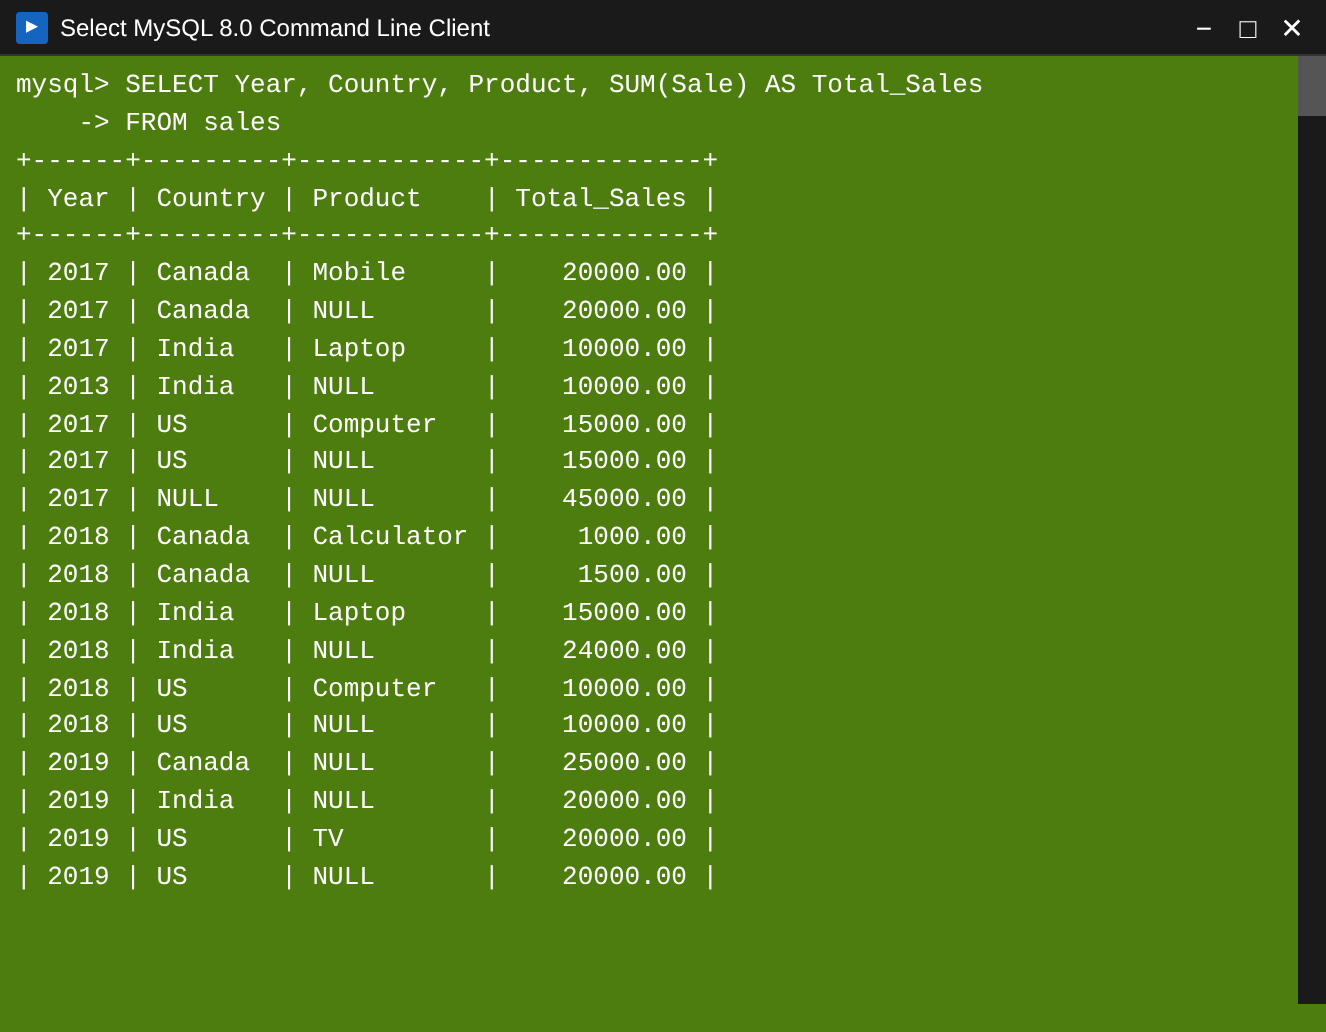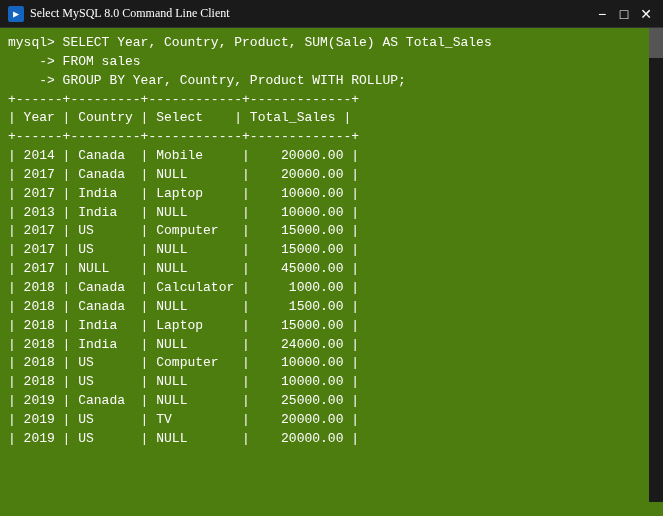--- a/index.html
+++ b/index.html
@@ -31,21 +31,21 @@
       align-items: center;
       justify-content: center;
       font-size: 10px;
       color: #fff;
       font-weight: bold;
     }
     .title-bar-text {
       flex: 1;
       color: #fff;
       font-size: 12px;
-      font-family: Liberation Serif, serif;
+      font-family: Liberation Sans, sans-serif;
     }
     .title-bar-controls {
       display: flex;
       gap: 4px;
     }
     .title-bar-btn {
       width: 18px;
       height: 18px;
       background: transparent;
       border: none;
@@ -113,40 +113,40 @@
     <button class="title-bar-btn">−</button>
     <button class="title-bar-btn">□</button>
     <button class="title-bar-btn close">✕</button>
   </div>
 </div>
 
 <div class="terminal">
   <div id="query-lines">
       <div class="sql-line">mysql&gt; SELECT Year, Country, Product, SUM(Sale) AS Total_Sales</div>
       <div class="sql-line">    -&gt; FROM sales</div>
-      <div class="sql-line">    -&gt; GROUP BY Year, Country, Product WITH ROLLUP;</div>
     </div>
   <div class="table-separator">+------+---------+------------+-------------+</div>
-  <div class="table-row">| Year | Country | Select    | Total_Sales |</div>
+  <div class="table-row">| Year | Country | Product    | Total_Sales |</div>
   <div class="table-separator">+------+---------+------------+-------------+</div>
   <div id="table-rows">
-      <div class="table-row">| 2014 | Canada  | Mobile     |    20000.00 |</div>
+      <div class="table-row">| 2017 | Canada  | Mobile     |    20000.00 |</div>
       <div class="table-row">| 2017 | Canada  | NULL       |    20000.00 |</div>
       <div class="table-row">| 2017 | India   | Laptop     |    10000.00 |</div>
       <div class="table-row">| 2013 | India   | NULL       |    10000.00 |</div>
       <div class="table-row">| 2017 | US      | Computer   |    15000.00 |</div>
       <div class="table-row">| 2017 | US      | NULL       |    15000.00 |</div>
       <div class="table-row">| 2017 | NULL    | NULL       |    45000.00 |</div>
       <div class="table-row">| 2018 | Canada  | Calculator |     1000.00 |</div>
       <div class="table-row">| 2018 | Canada  | NULL       |     1500.00 |</div>
       <div class="table-row">| 2018 | India   | Laptop     |    15000.00 |</div>
       <div class="table-row">| 2018 | India   | NULL       |    24000.00 |</div>
       <div class="table-row">| 2018 | US      | Computer   |    10000.00 |</div>
       <div class="table-row">| 2018 | US      | NULL       |    10000.00 |</div>
       <div class="table-row">| 2019 | Canada  | NULL       |    25000.00 |</div>
+      <div class="table-row">| 2019 | India   | NULL       |    20000.00 |</div>
       <div class="table-row">| 2019 | US      | TV         |    20000.00 |</div>
       <div class="table-row">| 2019 | US      | NULL       |    20000.00 |</div>
     </div>
 
 </div>
 
 <div class="scrollbar-area">
   <div class="scrollbar-thumb"></div>
 </div>
 

